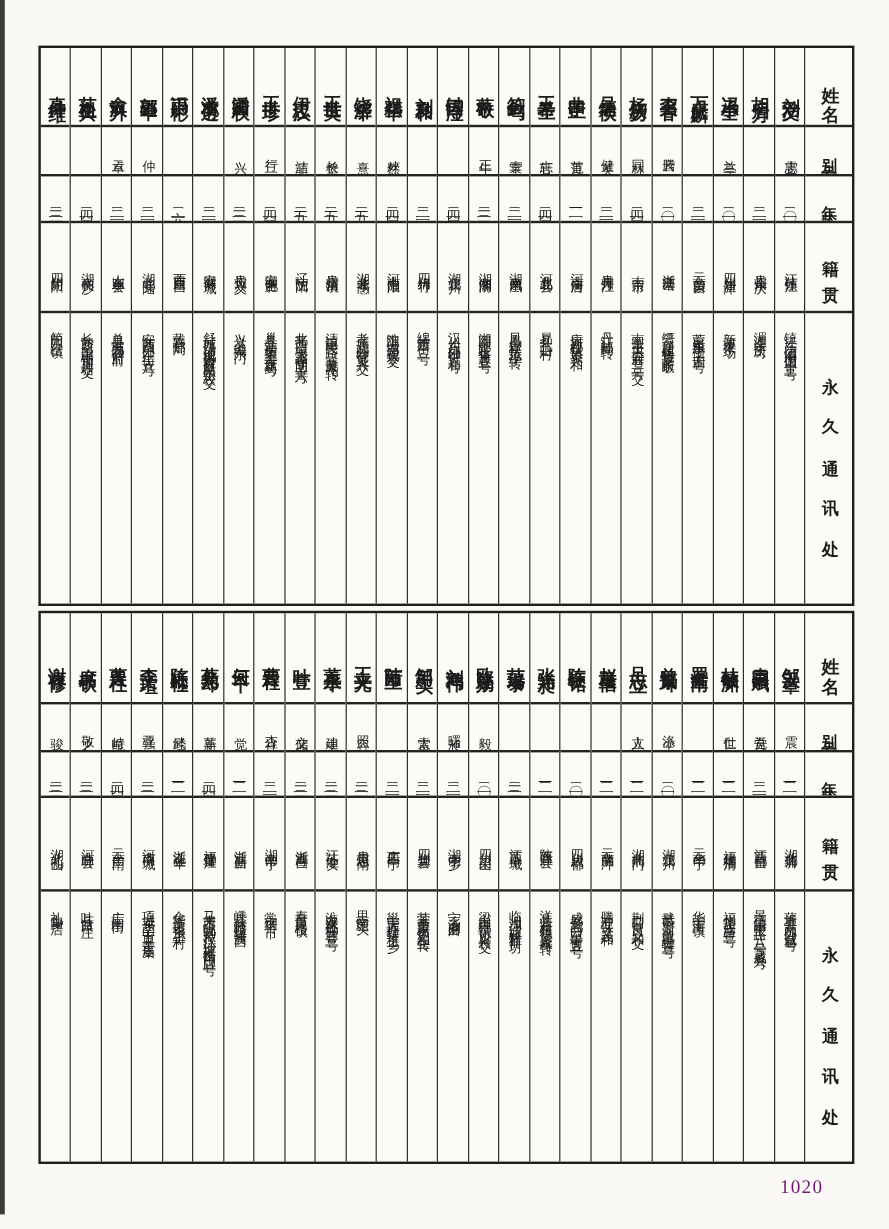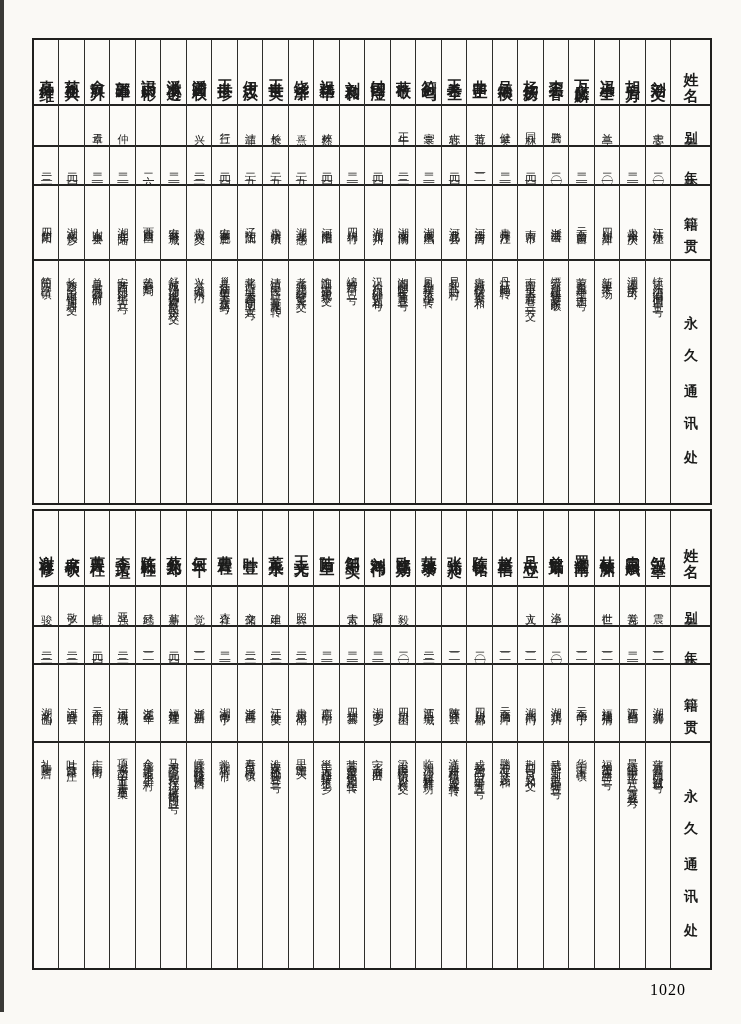--- a/index.html
+++ b/index.html
@@ -52,21 +52,21 @@
   .head-col .h-alias{padding-top:4px;}
   .head-col .h-age span{font-size:13px;letter-spacing:6px;}
   .head-col .h-age{padding-top:3px;}
   .head-col .h-native span{font-size:14px;letter-spacing:22px;}
   .head-col .h-native{padding-top:11px;}
   .head-col .h-address{justify-content:center;padding-top:15px;}
   .head-col .h-address span{font-size:14px;letter-spacing:34px;}
 
   .page-number{
     position:absolute;left:650px;top:981px;
-    font-size:16px;letter-spacing:1px;color:#000000;
+    font-size:16px;letter-spacing:1px;color:#701a75;
   }
 </style>
 </head>
 <body>
 
 <div class="page">
   <div class="scan-edge-left"></div>
 
   <div class="dir-table" id="table-top">
       <div class="col head-col">

